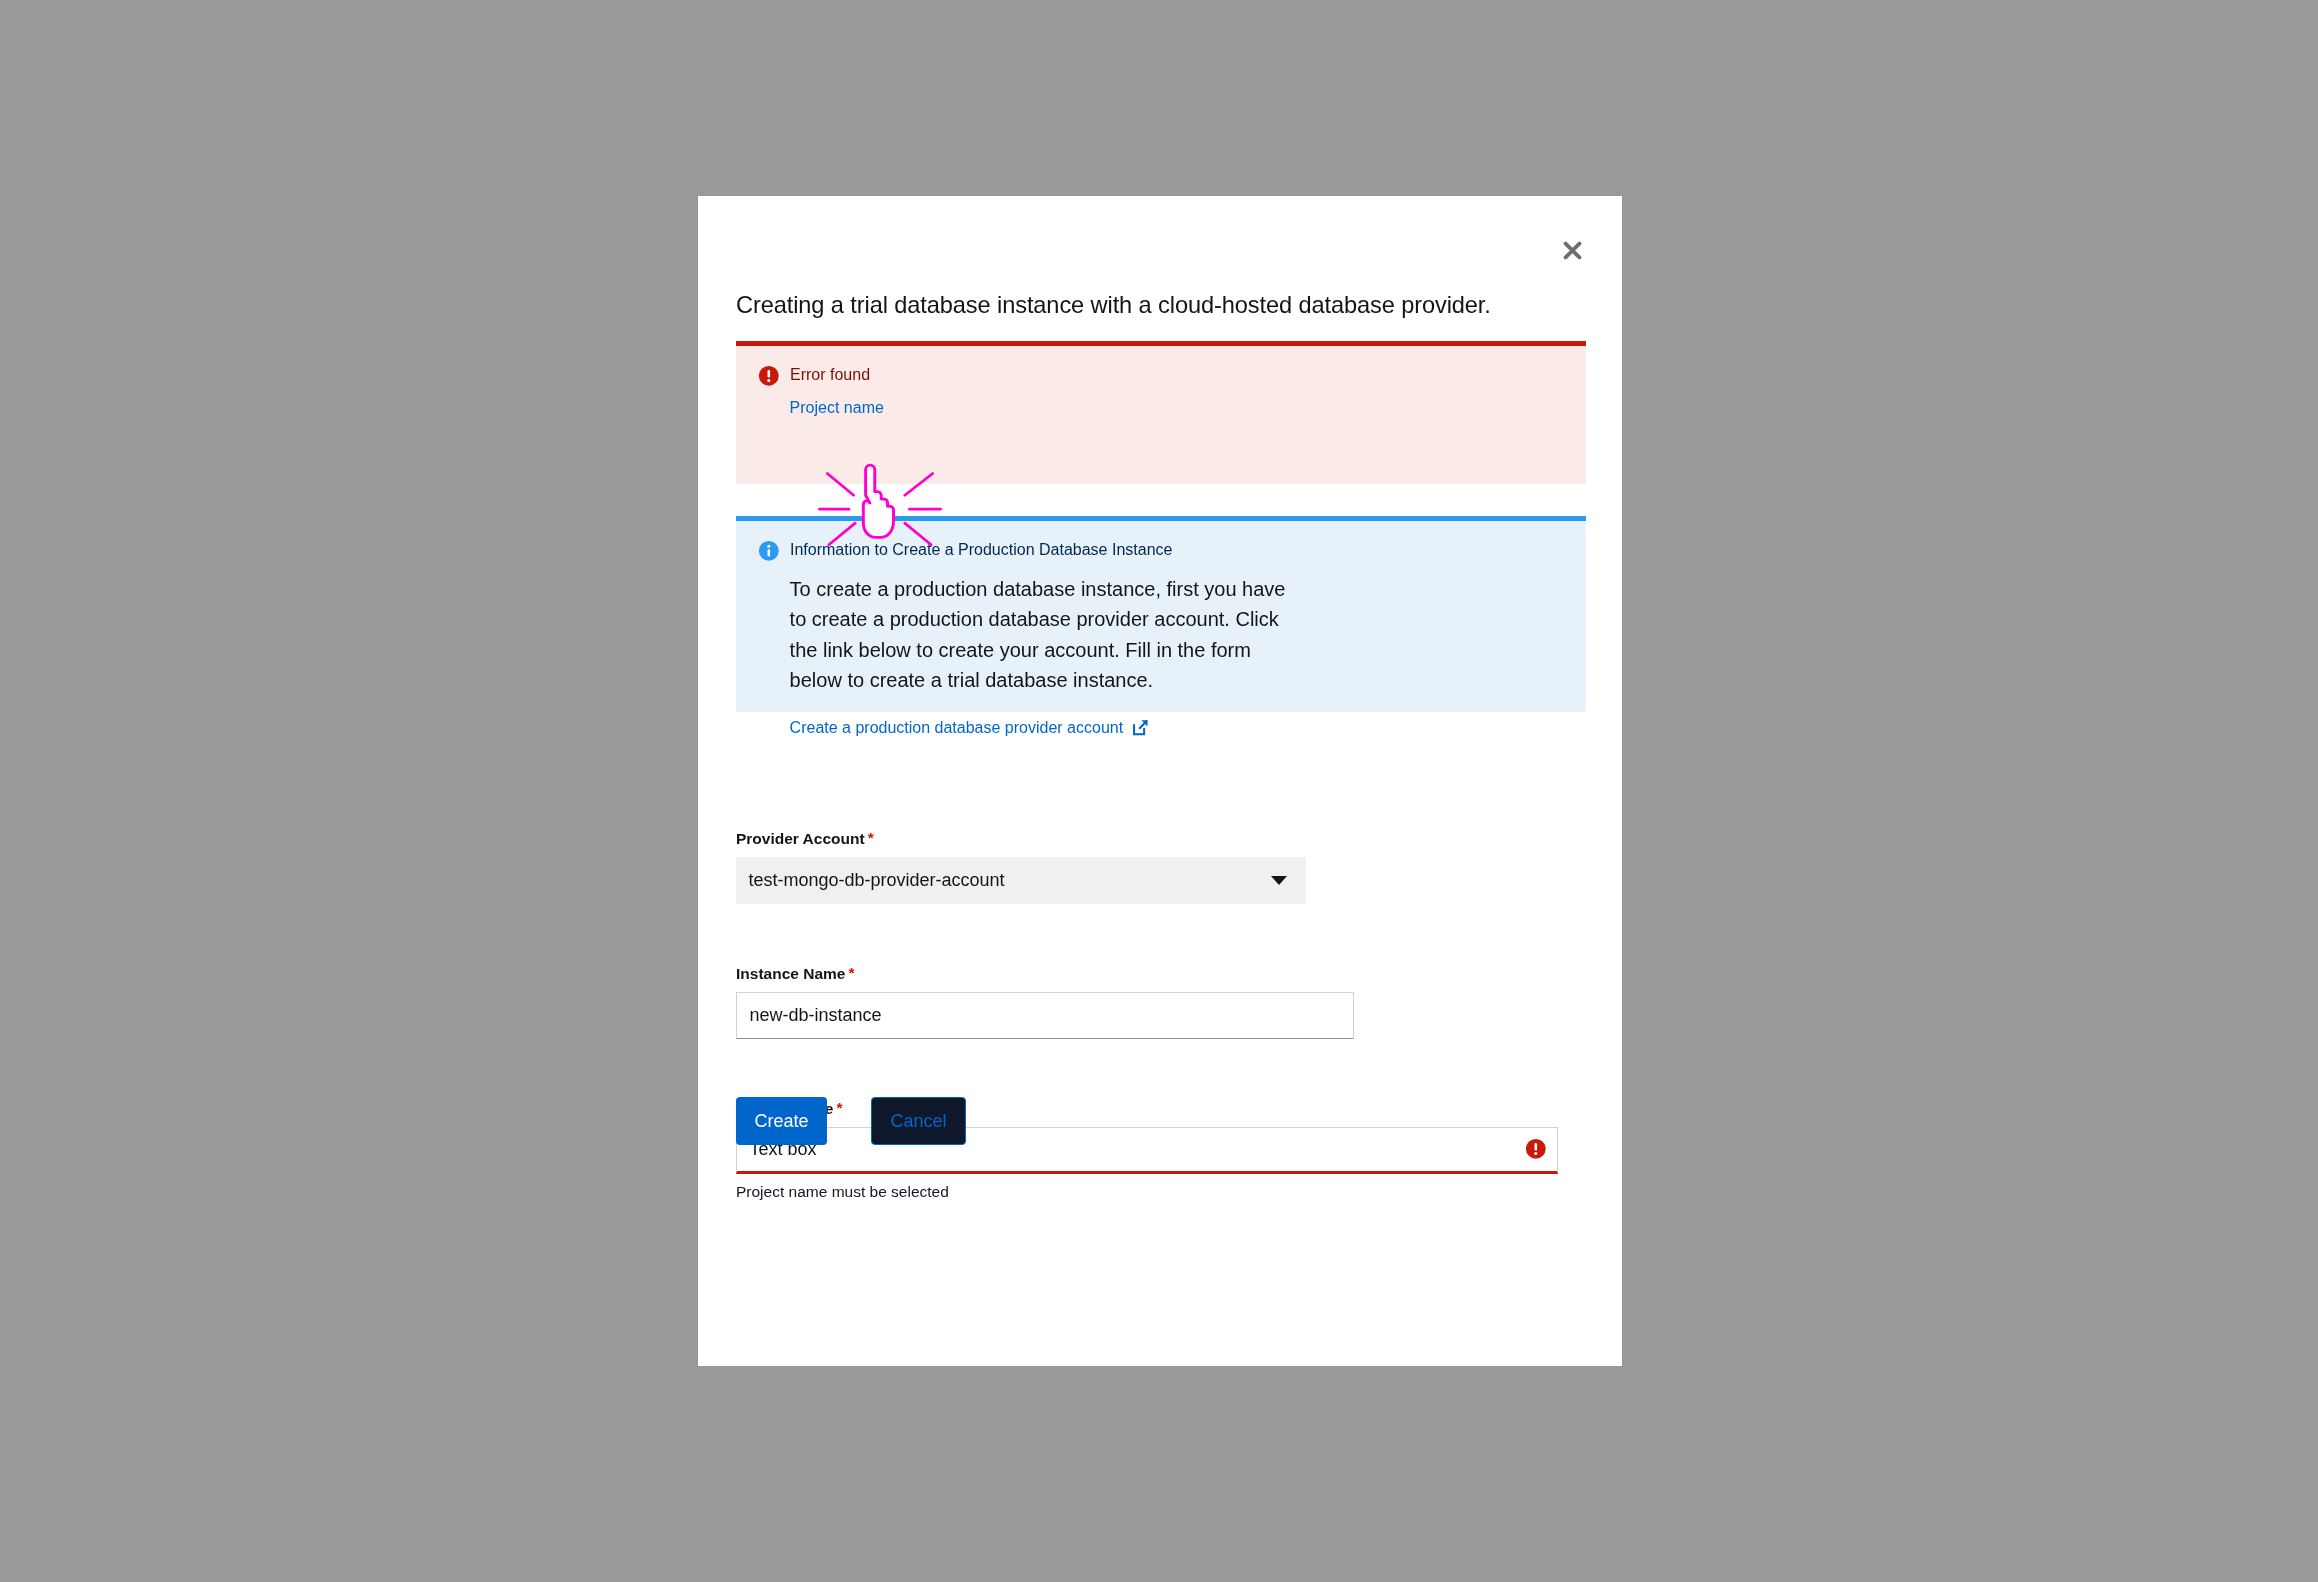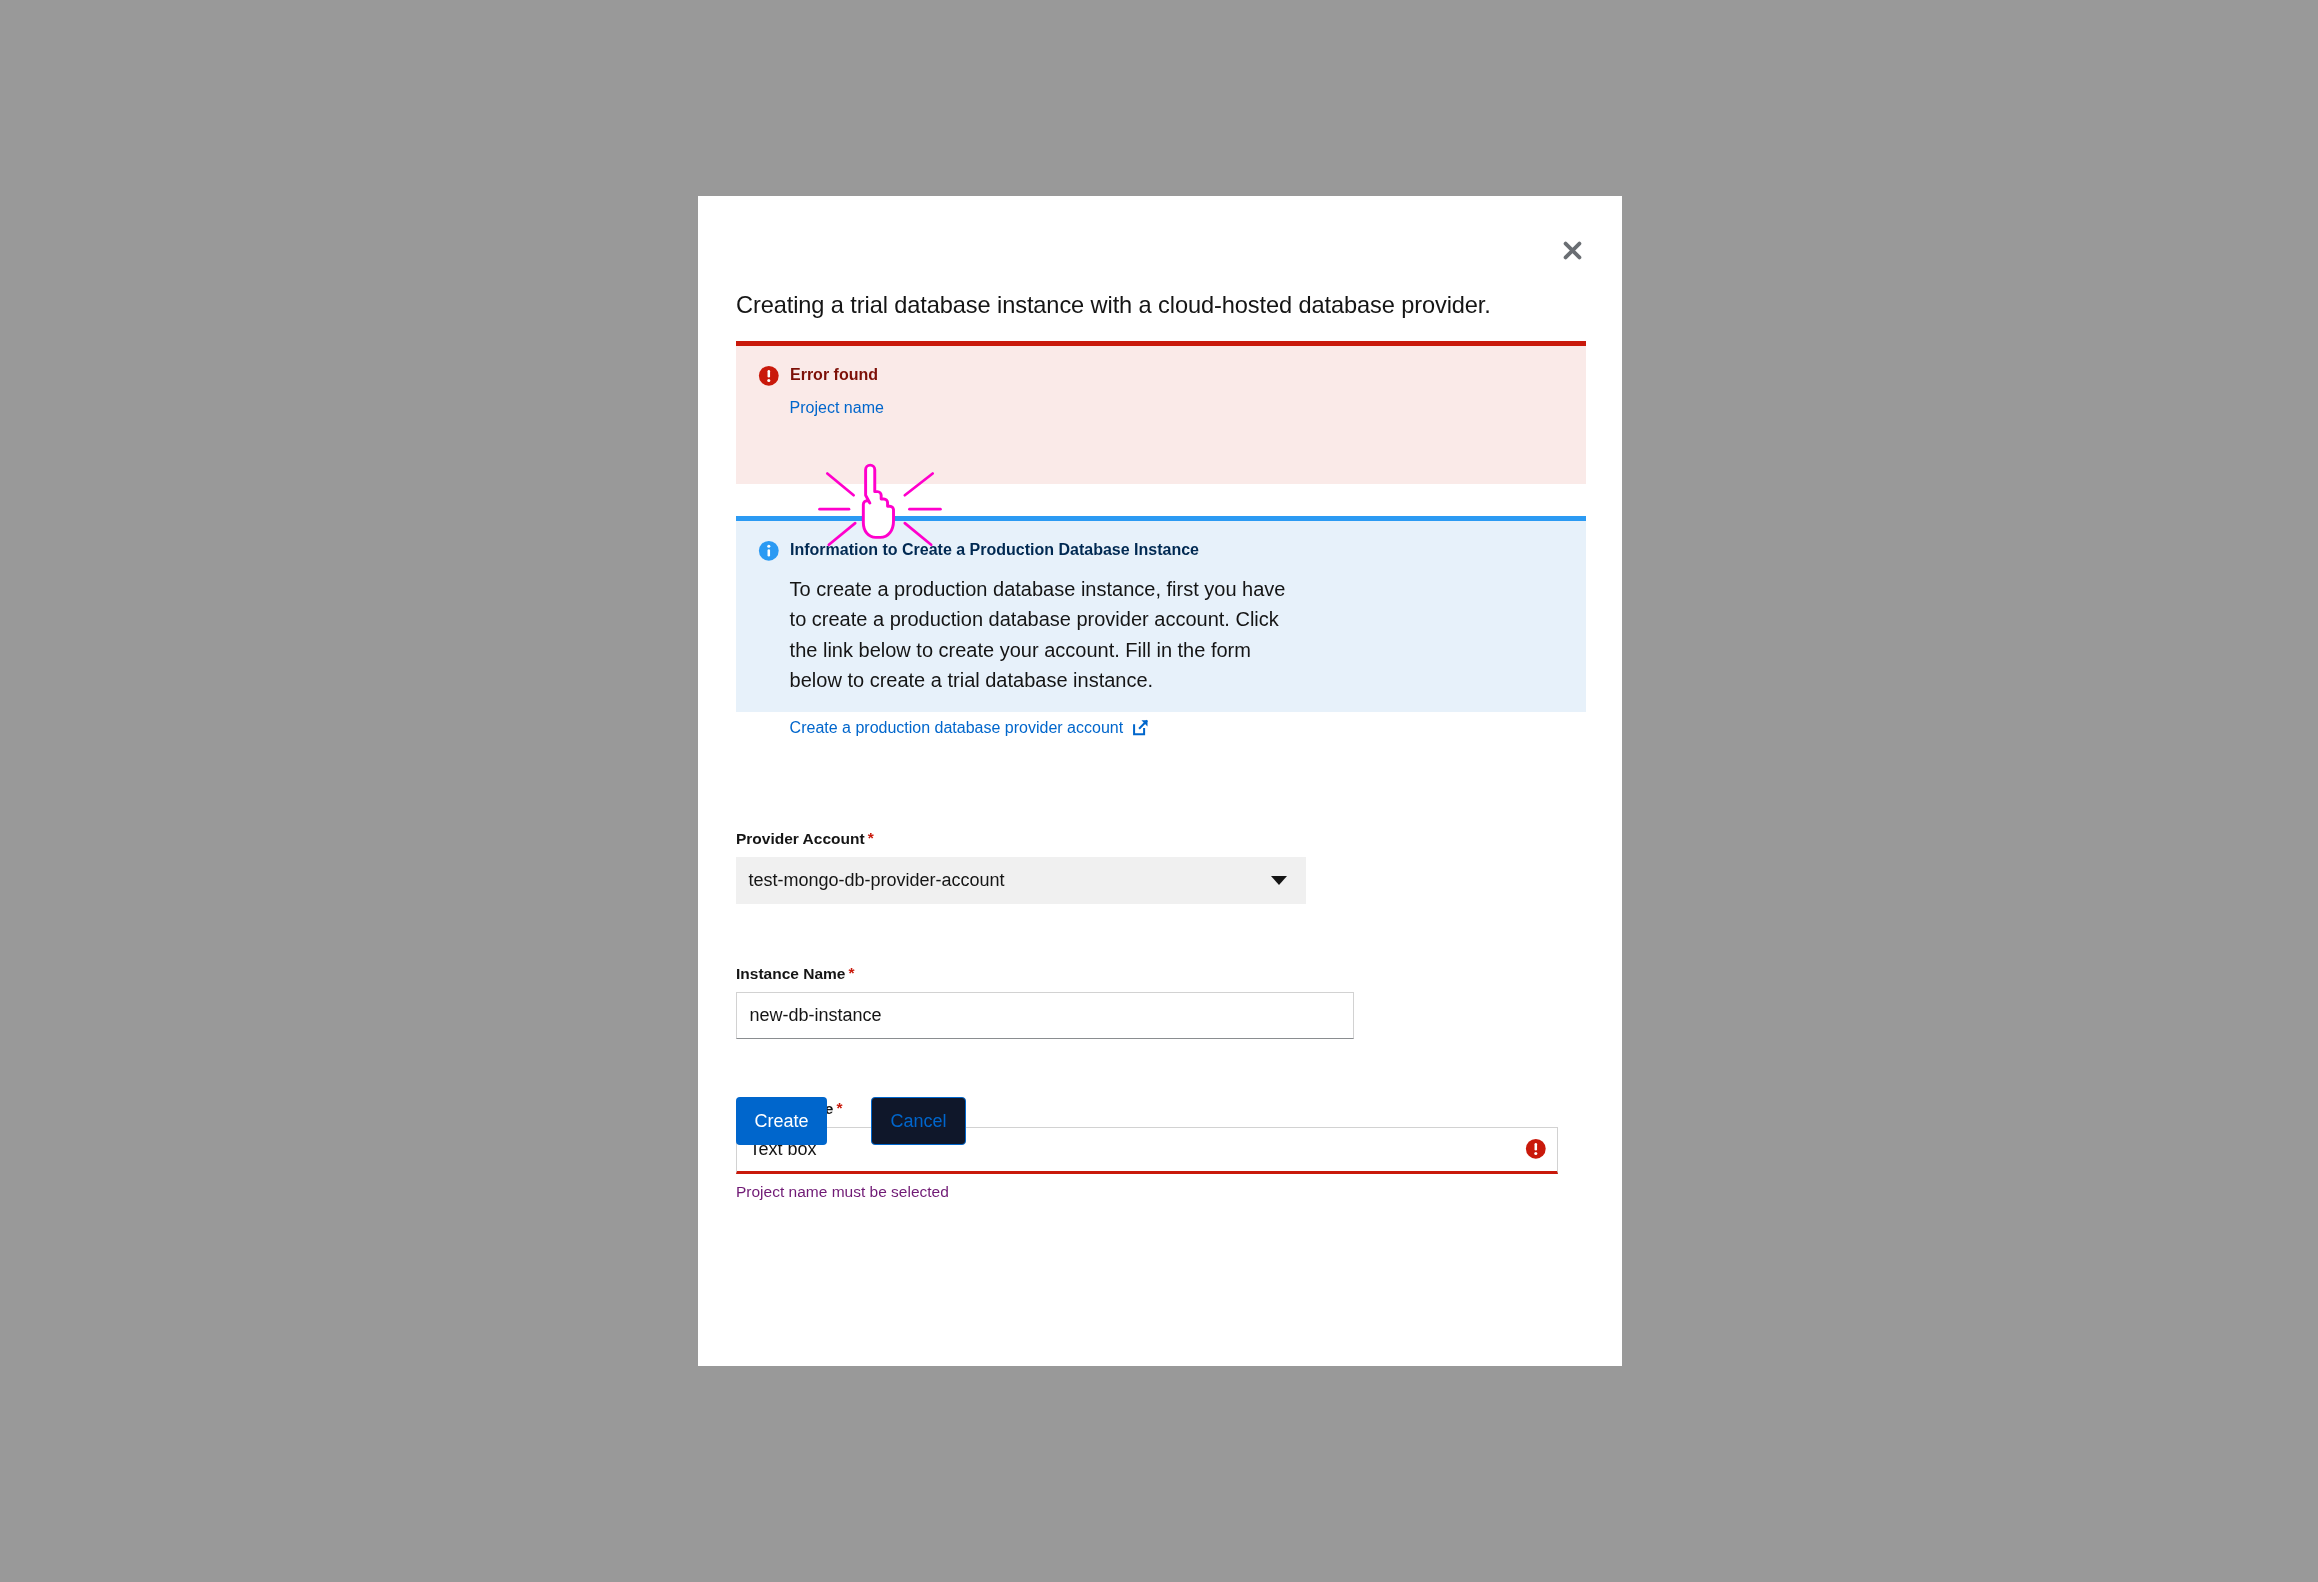--- a/index.html
+++ b/index.html
@@ -95,21 +95,21 @@
   }
   .alert-icon {
     flex: 0 0 auto;
     width: 21.6px;
     height: 21.6px;
     display: block;
     margin-top: 0.8px;
   }
   .alert-title {
     font-size: 16px;
-    font-weight: bold;
+    font-weight: normal;
     line-height: 21.6px;
   }
   .alert-danger .alert-title { color: #7d1007; }
   .alert-info .alert-title { color: #002952; }
 
   .alert-body {
     margin-left: 32px;
     margin-top: 12.4px;
   }
   .alert-link {
@@ -200,21 +200,21 @@
   .text-control.invalid {
     width: 822px;
     border: 0.8px solid #d2d2d2;
     border-bottom: 3.1px solid #c9190b;
     justify-content: space-between;
     padding-right: 10.8px;
   }
   .field-error-icon { width: 21.6px; height: 21.6px; display: block; }
 
   .helper-error {
-    color: #701a75;
+    color: #0f172a;
     font-size: 15.5px;
     margin-top: 9.3px;
   }
 
   
   #action-bar {
     position: absolute;
     left: 38px;
     top: 901px;
     display: flex;

